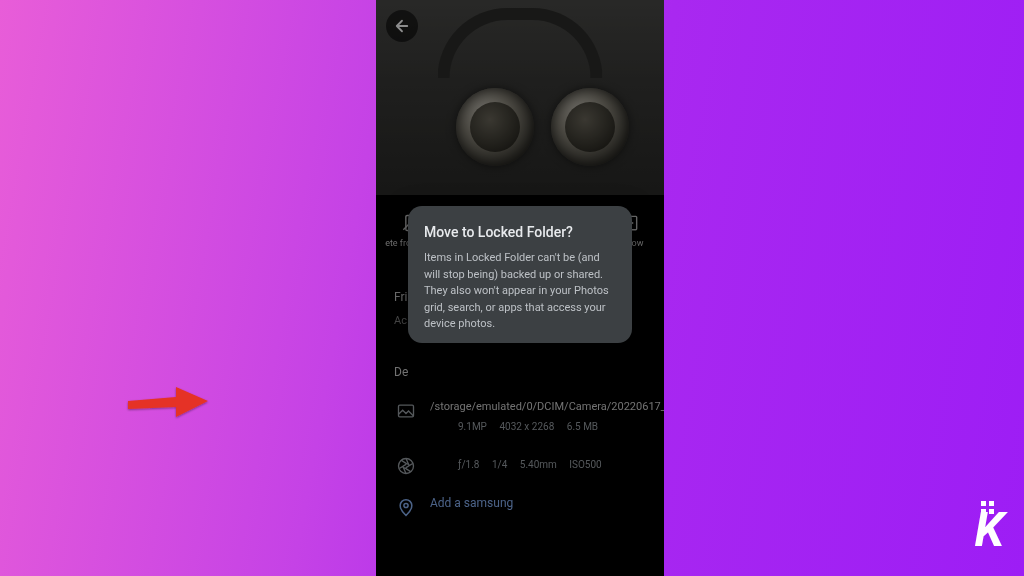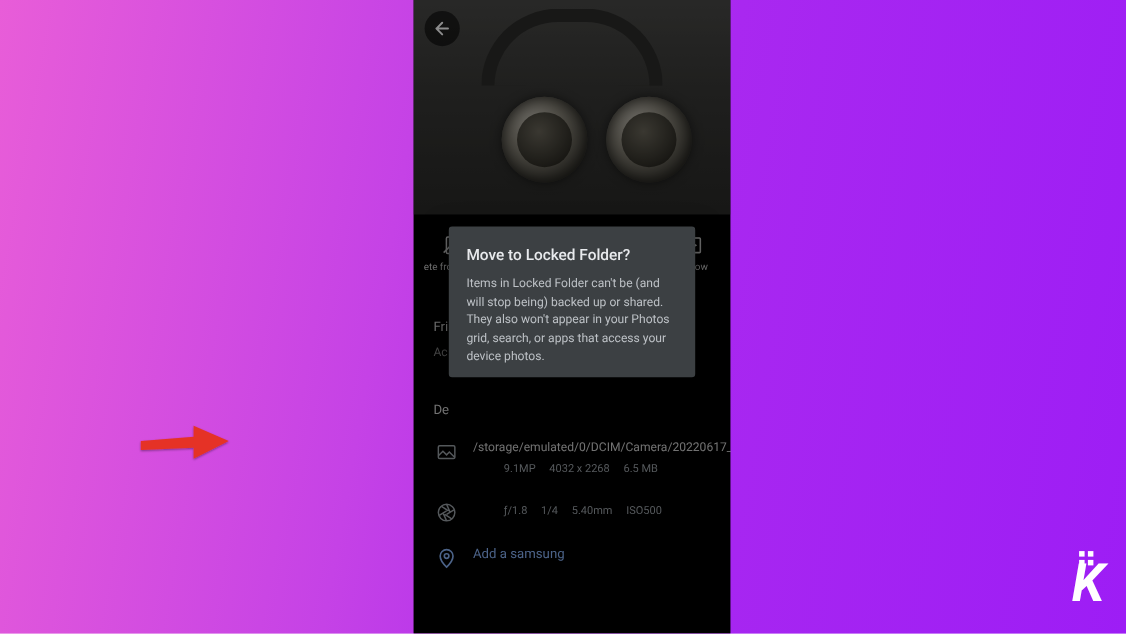--- a/index.html
+++ b/index.html
@@ -140,21 +140,21 @@
     .detail-text { flex: 1; font-size: 11px; color: #d0d0d0; line-height: 1.5; }
     .detail-sub { color: #9aa0a6; font-size: 10px; margin-top: 3px; margin-left: 28px; }
     .detail-sub span { margin-right: 10px; }
     .add-location { color: #8ab4f8; font-size: 12px; }
     .dialog {
       position: absolute;
       top: 206px;
       left: 32px;
       width: 224px;
       background: #3c4043;
-      border-radius: 3px;
+      border-radius: 14px;
       padding: 18px 16px 10px 16px;
       box-shadow: 0 6px 24px rgba(0,0,0,0.5);
       color: #e8eaed;
     }
     .dialog-title { font-size: 14px; font-weight: 500; margin-bottom: 10px; }
     .dialog-body { font-size: 11px; line-height: 1.5; color: #bdc1c6; }
     .dialog-actions { display: flex; justify-content: flex-end; align-items: center; gap: 14px; }
     .dialog-cancel { color: #8ab4f8; font-size: 12px; padding: 6px 4px; }
     .dialog-move {
       color: #8ab4f8;

